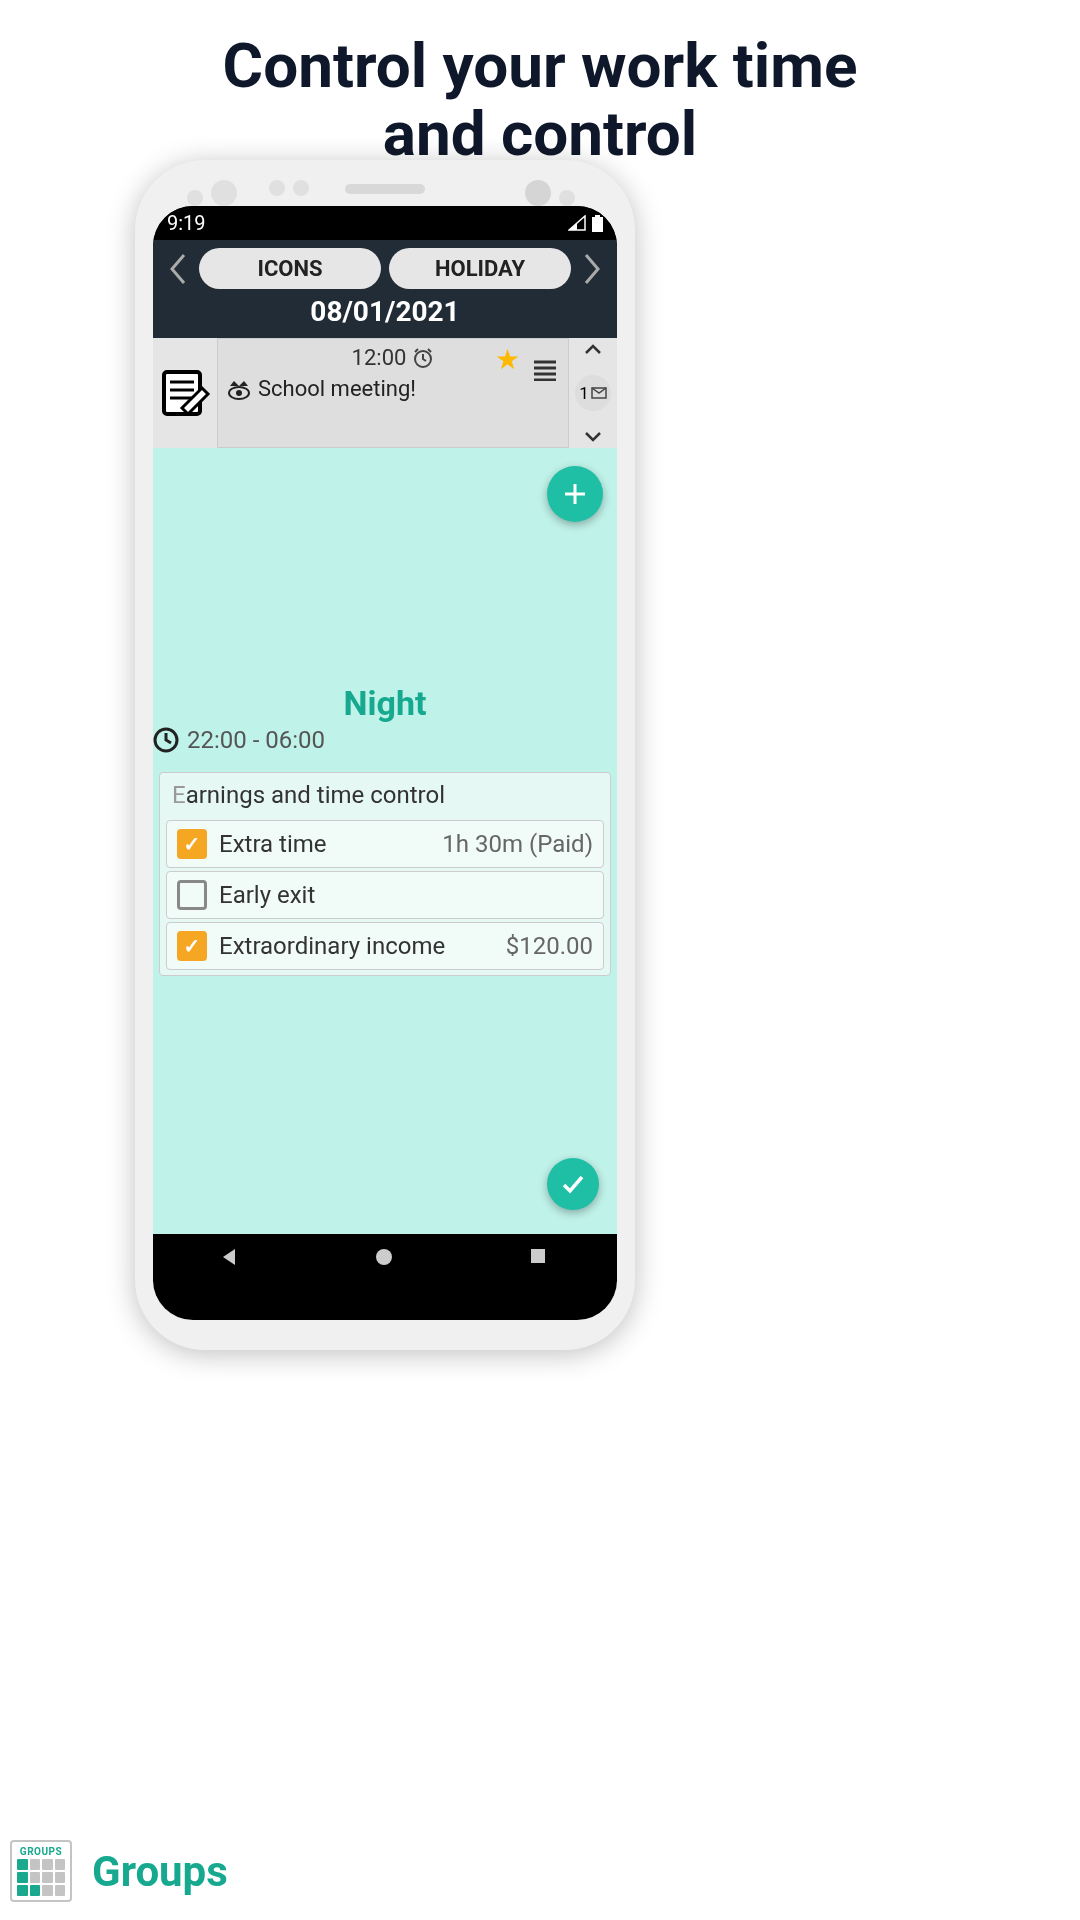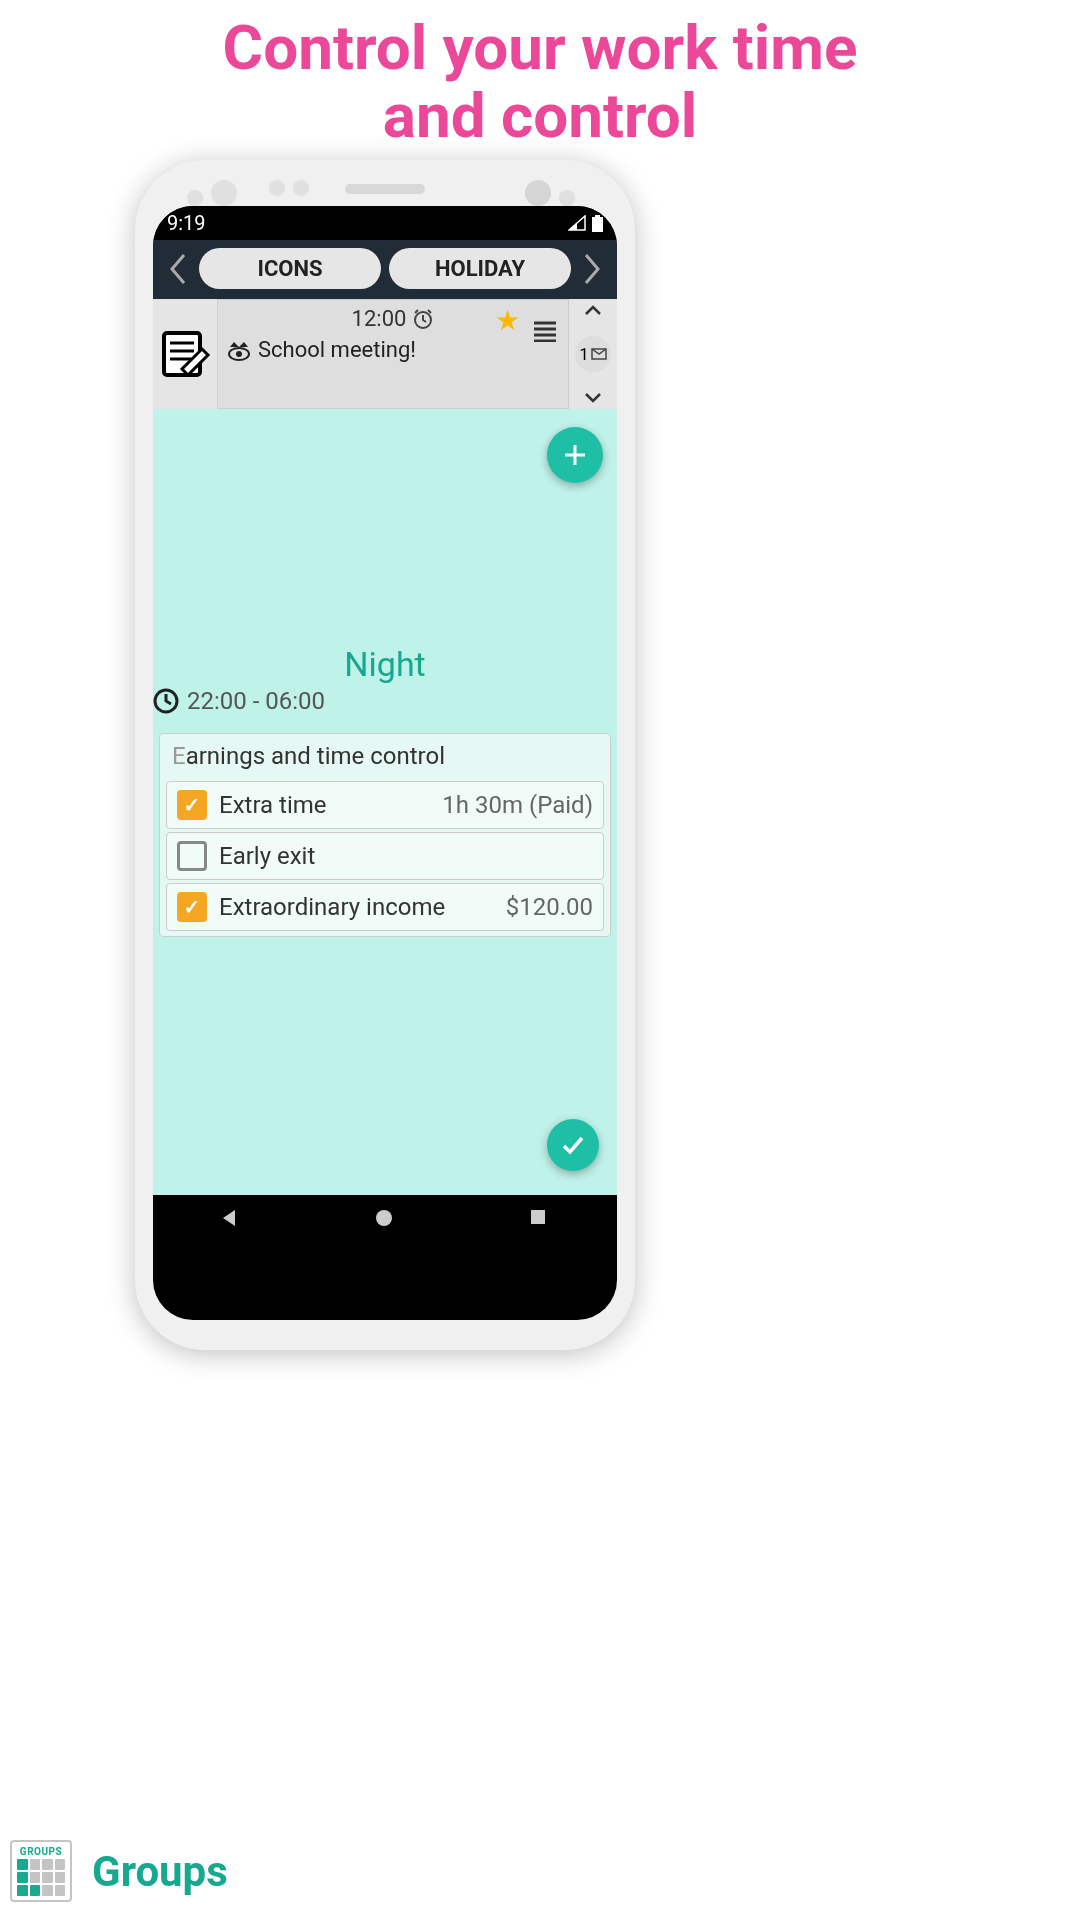--- a/index.html
+++ b/index.html
@@ -6,25 +6,25 @@
 body {
   width: 1080px;
   height: 1920px;
   font-family: -apple-system, BlinkMacSystemFont, "Segoe UI", Roboto, sans-serif;
   background: #fff;
   position: relative;
   overflow: hidden;
 }
 .promo-title {
   text-align: center;
-  color: #ec4899;
+  color: #0f172a;
   font-size: 62px;
   font-weight: 700;
   line-height: 1.1;
-  padding: 14px 40px 0;
+  padding: 32px 40px 0;
 }
 .phone-frame {
   position: absolute;
   left: 135px;
   top: 160px;
   width: 500px;
   height: 1190px;
   background: #f0f0f0;
   border-radius: 70px;
   box-shadow: 0 4px 28px rgba(0,0,0,0.25);
@@ -115,21 +115,21 @@
   font-size: 36px;
   box-shadow: 0 3px 8px rgba(0,0,0,0.3);
 }
 .fab-add { right: 14px; top: 18px; }
 .fab-check { right: 18px; bottom: 24px; width: 52px; height: 52px; }
 .shift-block {
   position: absolute;
   left: 0; right: 0; top: 235px;
   text-align: center;
 }
-.shift-name { color: #17a98f; font-size: 34px; font-weight: 400; }
+.shift-name { color: #17a98f; font-size: 34px; font-weight: 700; }
 .shift-time { display: flex; align-items: center; gap: 8px; color: #555; font-size: 24px; margin-top: 3px; }
 .earnings-panel {
   position: absolute;
   left: 6px; right: 6px; top: 324px;
   background: #e6f8f3;
   border: 1px solid #ccc;
   border-radius: 4px;
   padding: 6px 0 2px;
 }
 .earnings-title { padding: 2px 12px 8px; font-size: 24px; color: #333; }
@@ -219,20 +219,21 @@
             </svg>
         </div>
         <div class="pill-btn">ICONS</div>
         <div class="pill-btn">HOLIDAY</div>
         <div class="chev">
           <svg width="22" height="36">
               <path d="M4 4 L16 18 L4 32" stroke="#aaa" stroke-width="3" fill="none"></path>
             </svg>
         </div>
       </div>
+      <div class="header-date">08/01/2021</div>
     </div>
 
     <div class="note-area">
       <div class="note-icon-col">
         <svg width="54" height="54">
           <rect x="6" y="6" width="36" height="42" rx="3" fill="#fff" stroke="#000" stroke-width="4"></rect>
           <line x1="12" y1="16" x2="36" y2="16" stroke="#000" stroke-width="3"></line>
           <line x1="12" y1="24" x2="36" y2="24" stroke="#000" stroke-width="3"></line>
           <line x1="12" y1="32" x2="36" y2="32" stroke="#000" stroke-width="3"></line>
           <path d="M30 48 L50 28 L44 22 L24 42 Z" fill="#fff" stroke="#000" stroke-width="3"></path>

